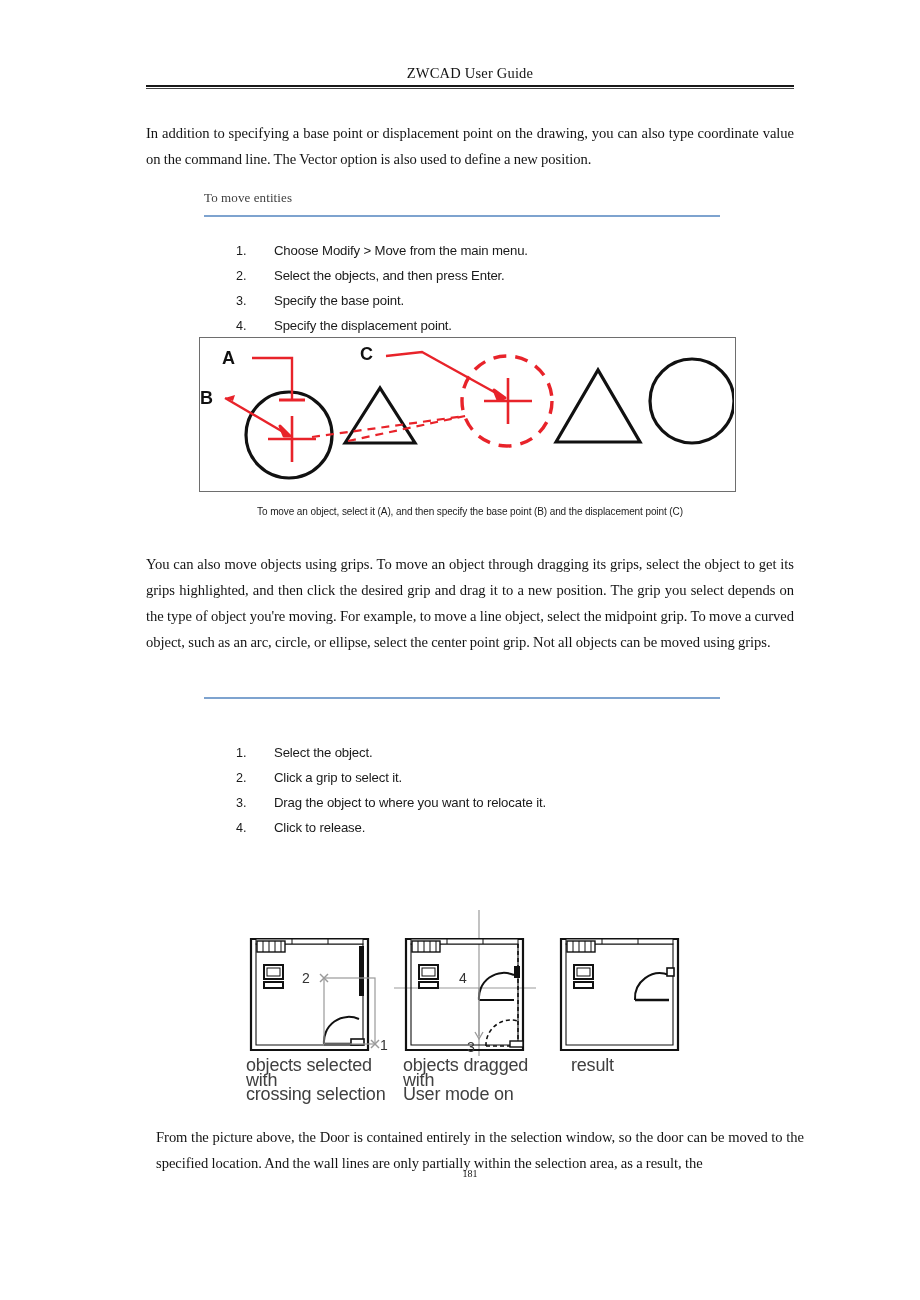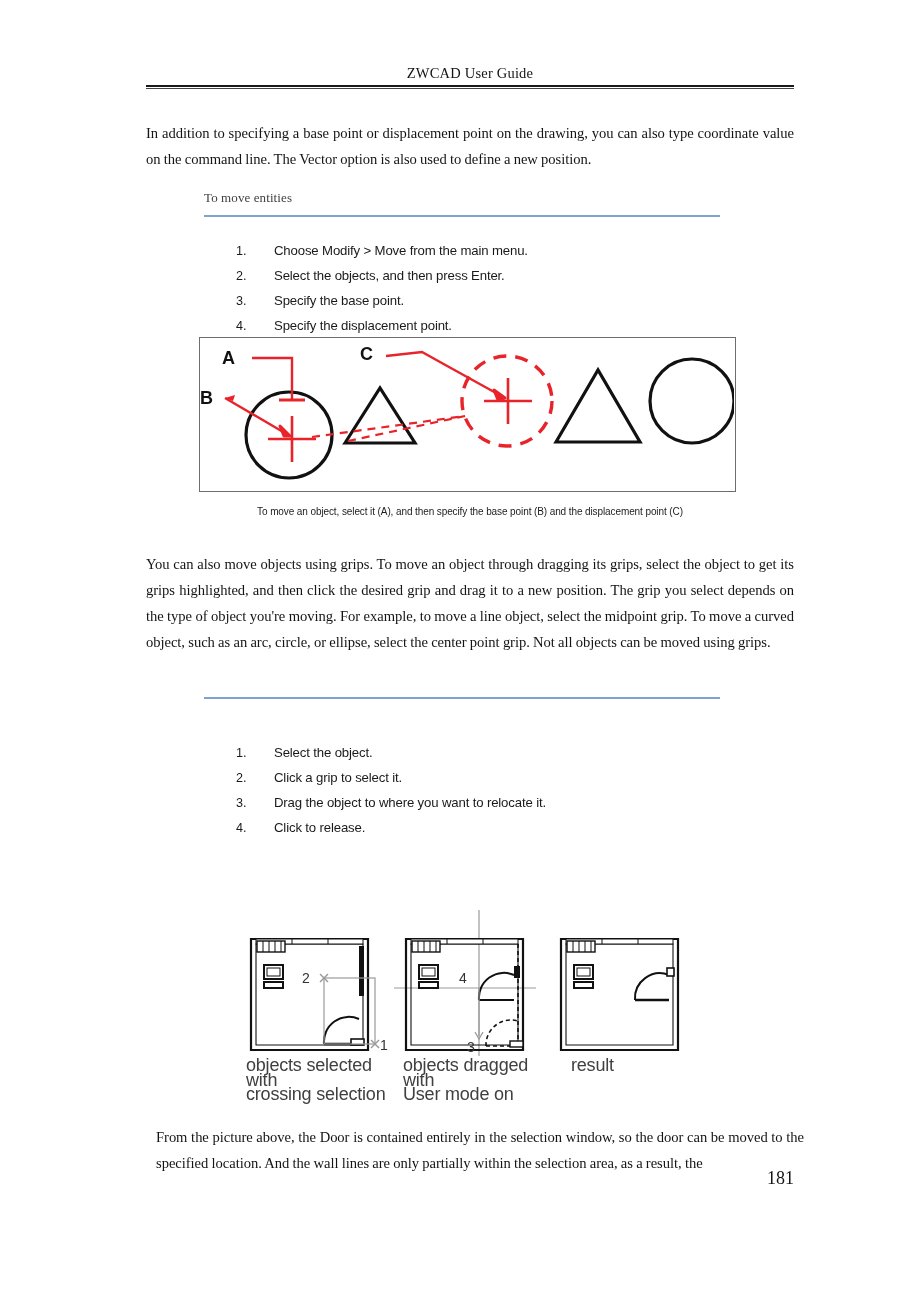--- a/index.html
+++ b/index.html
@@ -170,23 +170,23 @@
   .cap-a { left: 0px;   top: 0px; width: 150px; }
   .cap-b { left: 157px; top: 0px; width: 150px; }
   .cap-c { left: 313px; top: 0px; width: 110px; margin-left: 12px; }
 
   
   .page-number {
     position: absolute;
     left: 146px;
     top: 1168px;
     width: 648px;
-    text-align: right;
+    text-align: center;
     font-family: "Liberation Serif", serif;
-    font-size: 18px;
+    font-size: 10px;
     color: #141414;
   }
 
   svg { display: block; }
 </style>
 </head>
 <body>
 
 <div class="page">
 

